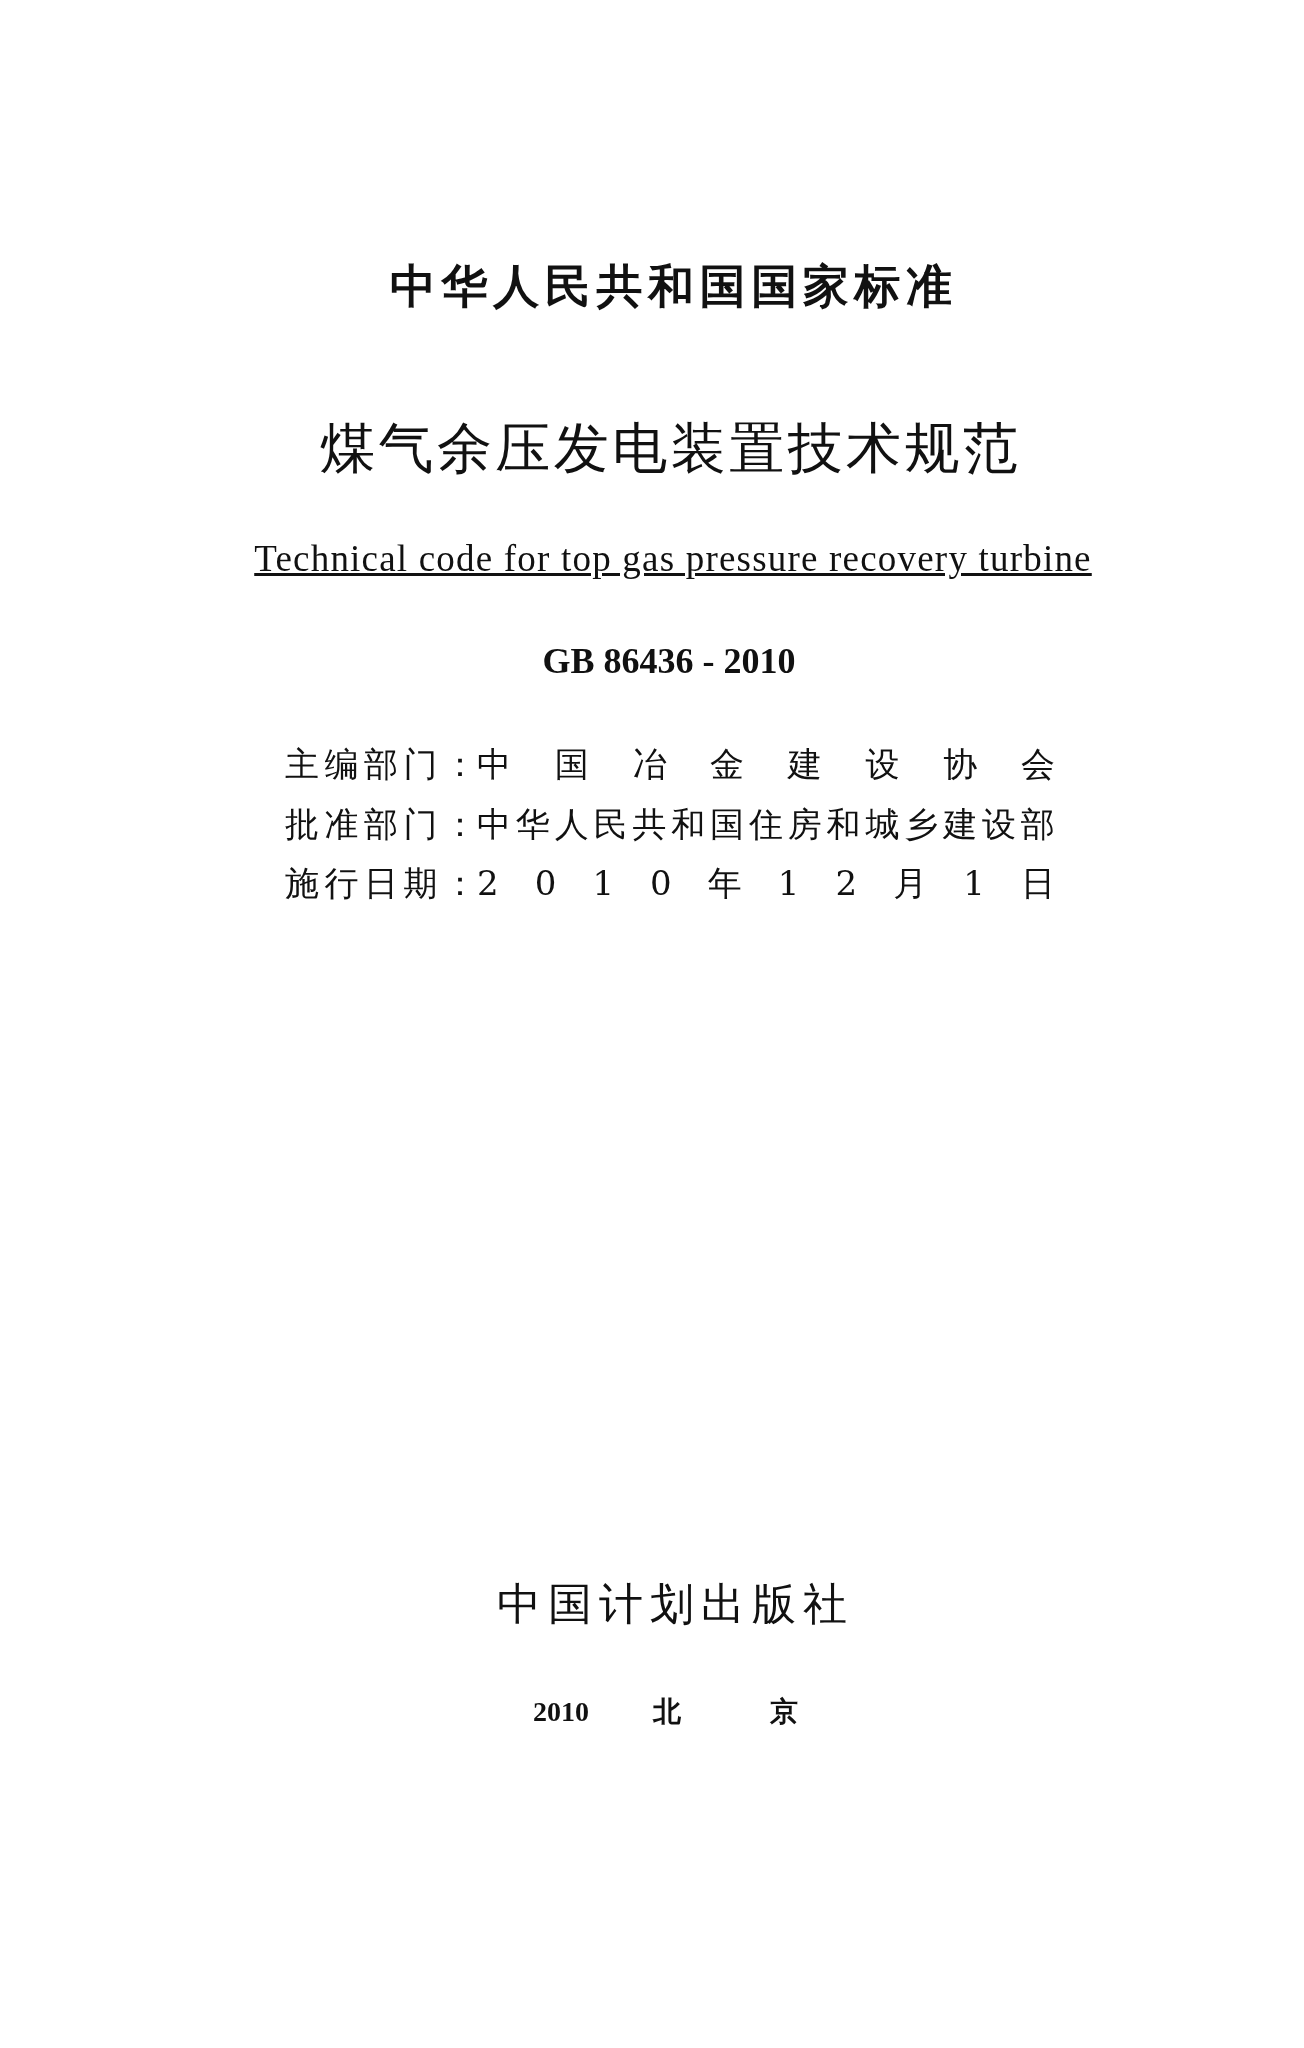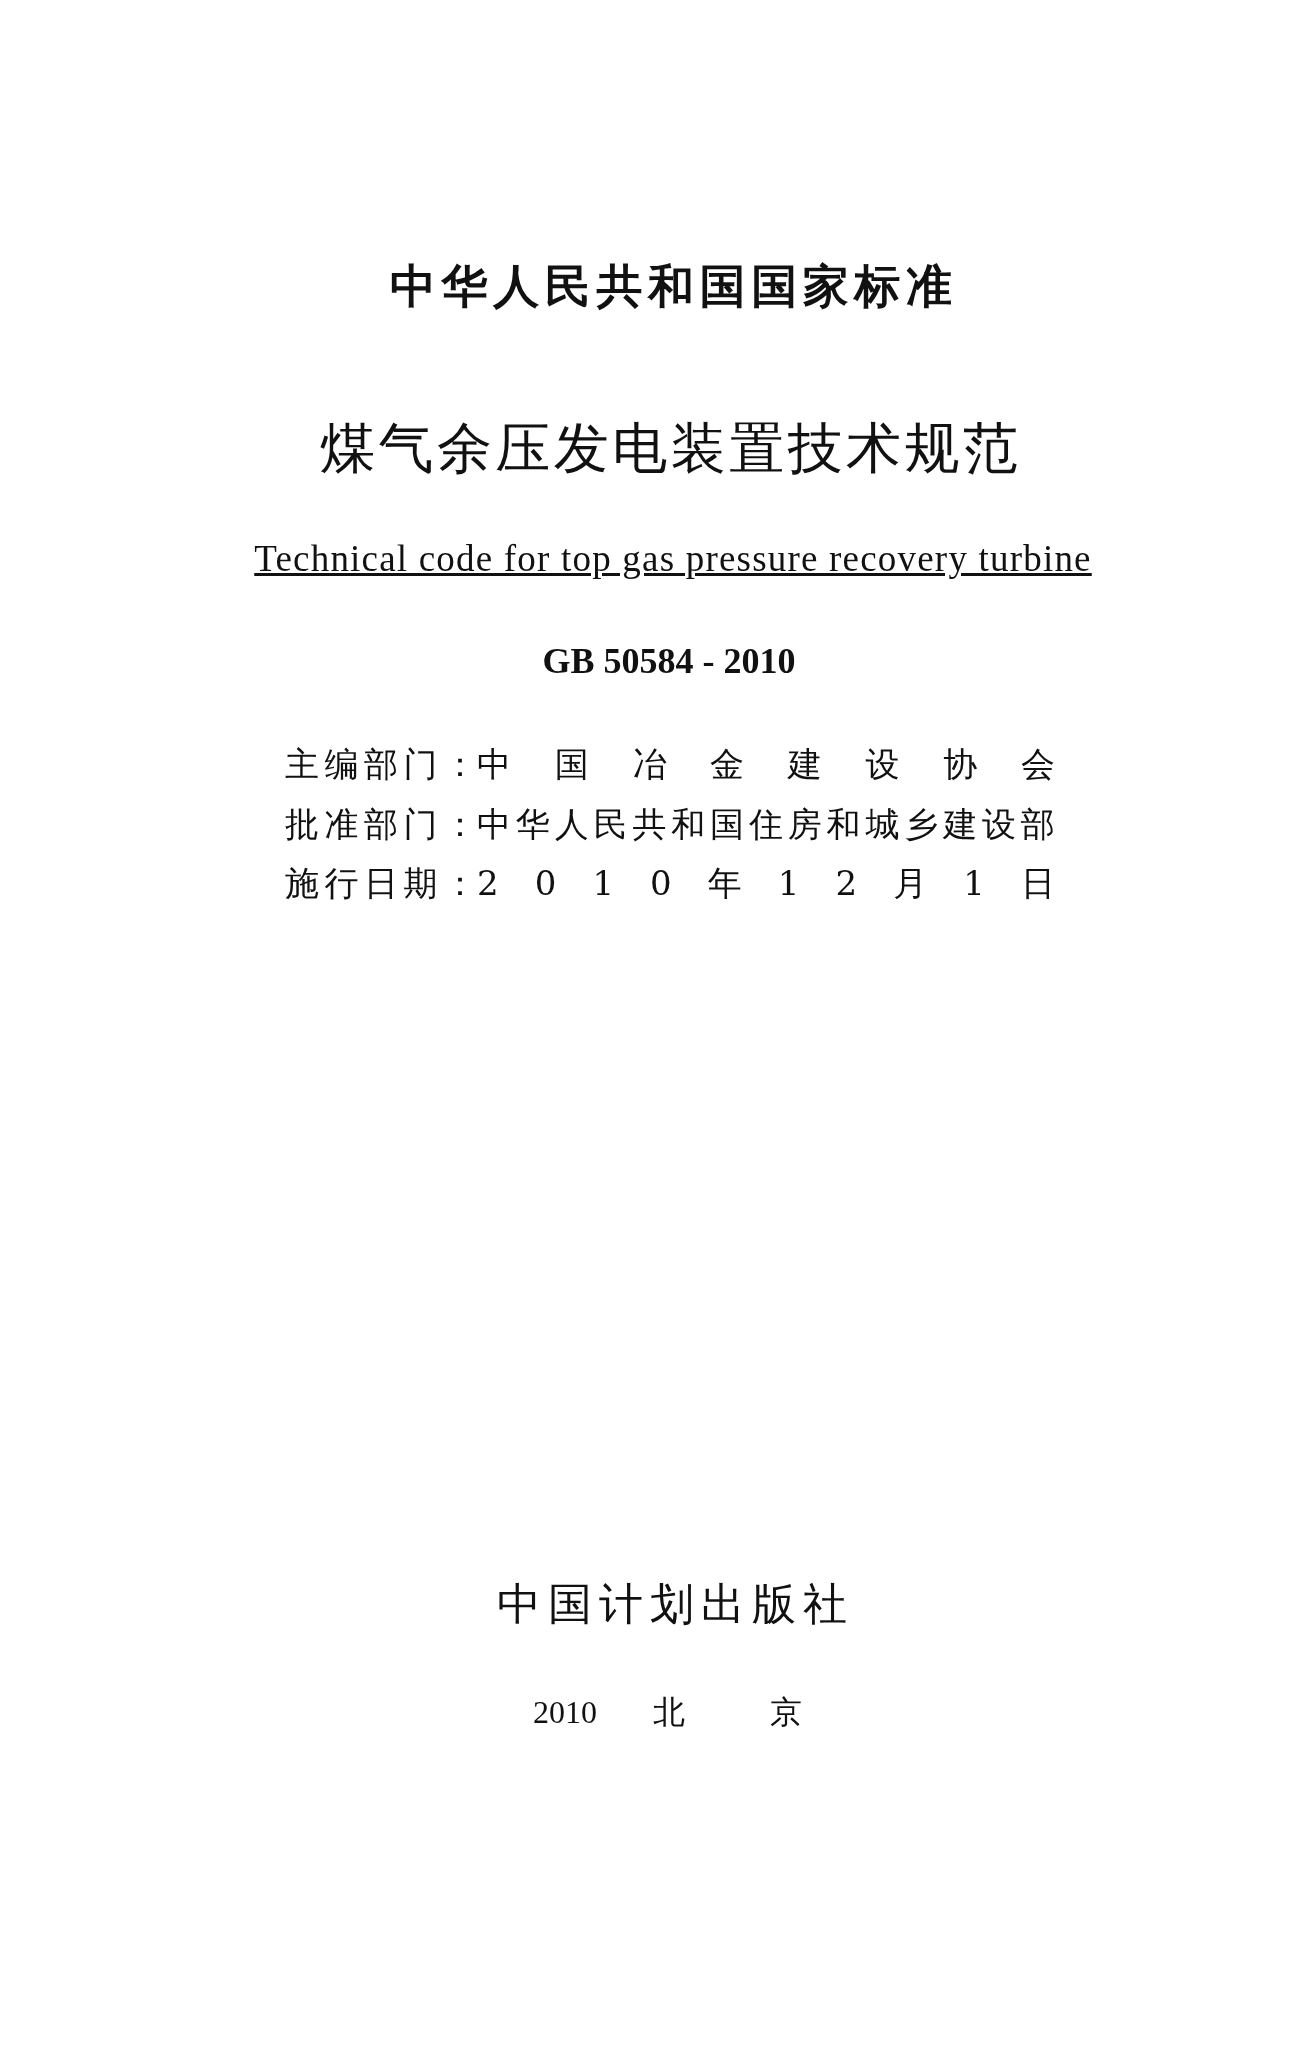--- a/index.html
+++ b/index.html
@@ -15,21 +15,21 @@
   #code { left:535px; top:640px; width:268px; font-size:36px; font-weight:bold; line-height:42px; text-align:center; }
 
   .meta { left:285px; width:770px; height:44px; display:flex; font-size:34px; line-height:44px; }
   .meta .label { display:flex; width:192px; justify-content:space-between; flex:none; }
   .meta .value { display:flex; flex:1; justify-content:space-between; }
   #meta-editor { top:742px; }
   #meta-approver { top:802px; }
   #meta-date { top:861px; }
 
   #publisher { left:497px; top:1576px; width:350px; height:56px; display:flex; justify-content:space-between; font-size:44px; line-height:56px; }
-  #imprint { left:533px; top:1692px; width:270px; height:40px; font-size:32px; line-height:40px; font-weight:normal; }
+  #imprint { left:533px; top:1692px; width:270px; height:40px; font-size:28px; line-height:40px; font-weight:bold; }
   #imprint .year { position:absolute; left:0; top:0; font-family:"Liberation Serif", serif; }
   #imprint .city1 { position:absolute; left:120px; top:0; }
   #imprint .city2 { position:absolute; left:237px; top:0; }
 </style>
 </head>
 <body>
 
 <div id="series" class="line cjk-sans">
     <span>中</span>
     <span>华</span>
@@ -54,21 +54,21 @@
     <span>装</span>
     <span>置</span>
     <span>技</span>
     <span>术</span>
     <span>规</span>
     <span>范</span>
   </div>
 
 <div id="subtitle" class="line latin-serif">Technical code for top gas pressure recovery turbine</div>
 
-<div id="code" class="line latin-serif">GB 50584 - 2010</div>
+<div id="code" class="line latin-serif">GB 86436 - 2010</div>
 
 <div id="meta-editor" class="line meta cjk-serif">
   <span class="label">
       <span>主</span>
       <span>编</span>
       <span>部</span>
       <span>门</span>
       <span>：</span>
     </span>
   <span class="value">

